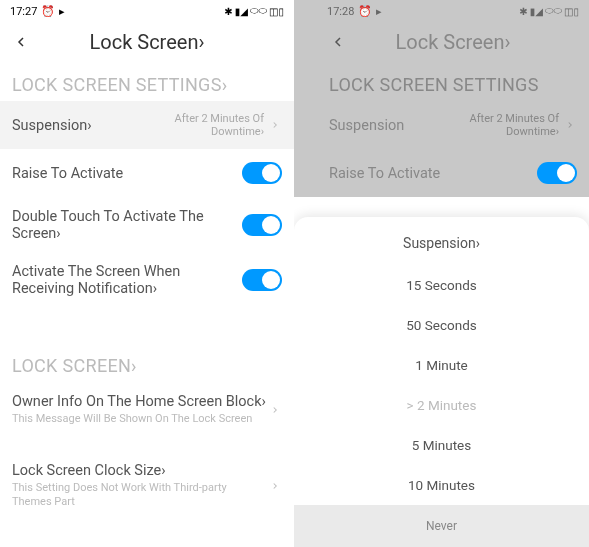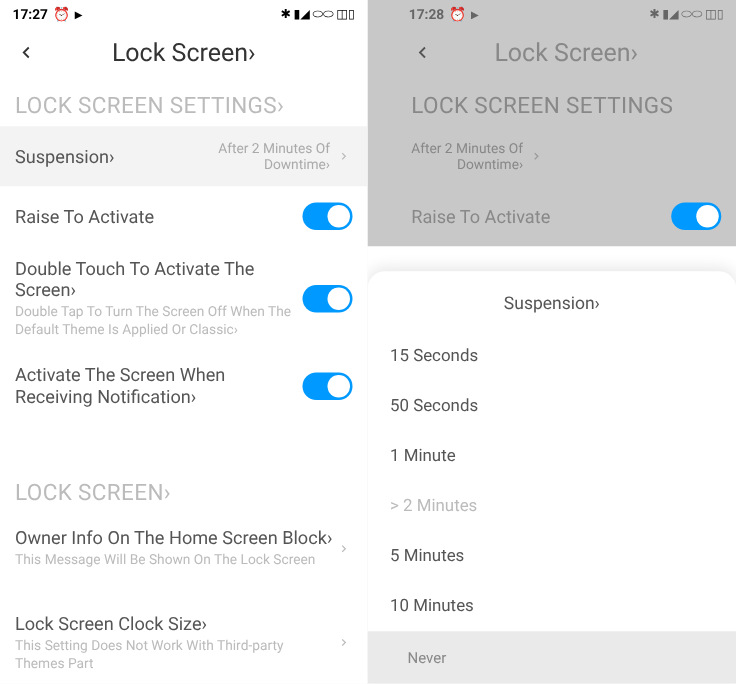--- a/index.html
+++ b/index.html
@@ -21,21 +21,21 @@
     
     
     .status-bar {
       display: flex;
       justify-content: space-between;
       align-items: center;
       padding: 4px 10px;
       font-size: 11px;
       height: 22px;
     }
-    .status-left { display: flex; gap: 4px; align-items: flex-start; font-weight: bold; }
+    .status-left { display: flex; gap: 4px; align-items: flex-start; }
     .status-right { display: flex; gap: 2px; align-items: center; font-size: 10px; }
     .status-icon { display: inline-flex; }
     
     
     .header {
       display: flex;
       align-items: center;
       padding: 6px 10px 10px 10px;
       height: 44px;
     }
@@ -132,20 +132,21 @@
     .sheet-title {
       text-align: center;
       font-size: 14px;
       color: #555;
       padding-bottom: 14px;
     }
     .sheet-option {
       padding: 12px 18px;
       font-size: 13.5px;
       color: #555;
+      text-align: center;
     }
     .sheet-option.selected {
       color: #bbb;
     }
     .sheet-option.never {
       background: #eaeaea;
       color: #888;
       font-size: 12px;
       padding: 14px 32px;
     }
@@ -198,21 +199,20 @@
   <div class="row">
     <div class="row-left">
         <div class="row-title">Raise To Activate</div>
       </div>
     <div class="toggle"></div>
   </div>
 
   <div class="row tall">
     <div class="row-left">
       <div class="row-title">Double Touch To Activate The Screen›</div>
-      <div class="row-sub">Double Tap To Turn The Screen Off When The Default Theme Is Applied Or Classic›</div>
     </div>
     <div class="toggle"></div>
   </div>
 
   <div class="row">
     <div class="row-left">
         <div class="row-title">Activate The Screen When Receiving Notification›</div>
       </div>
     <div class="toggle"></div>
   </div>
@@ -269,20 +269,23 @@
         <svg width="16" height="16" viewBox="0 0 24 24" fill="none" stroke="#555" stroke-width="2.2">
             <polyline points="15 18 9 12 15 6"></polyline>
           </svg>
       </div>
       <div class="header-title">Lock Screen›</div>
     </div>
 
     <div class="section-header">LOCK SCREEN SETTINGS</div>
 
     <div class="row">
+      <div class="row-left">
+          <div class="row-title">Suspension</div>
+        </div>
       <div class="row-value" style="white-space:pre-line;">After 2 Minutes Of
 Downtime›</div>
       <div class="chevron">
         <svg width="10" height="10" viewBox="0 0 24 24" fill="none" stroke="#999" stroke-width="2.5">
             <polyline points="9 18 15 12 9 6"></polyline>
           </svg>
       </div>
     </div>
 
     <div class="row">

